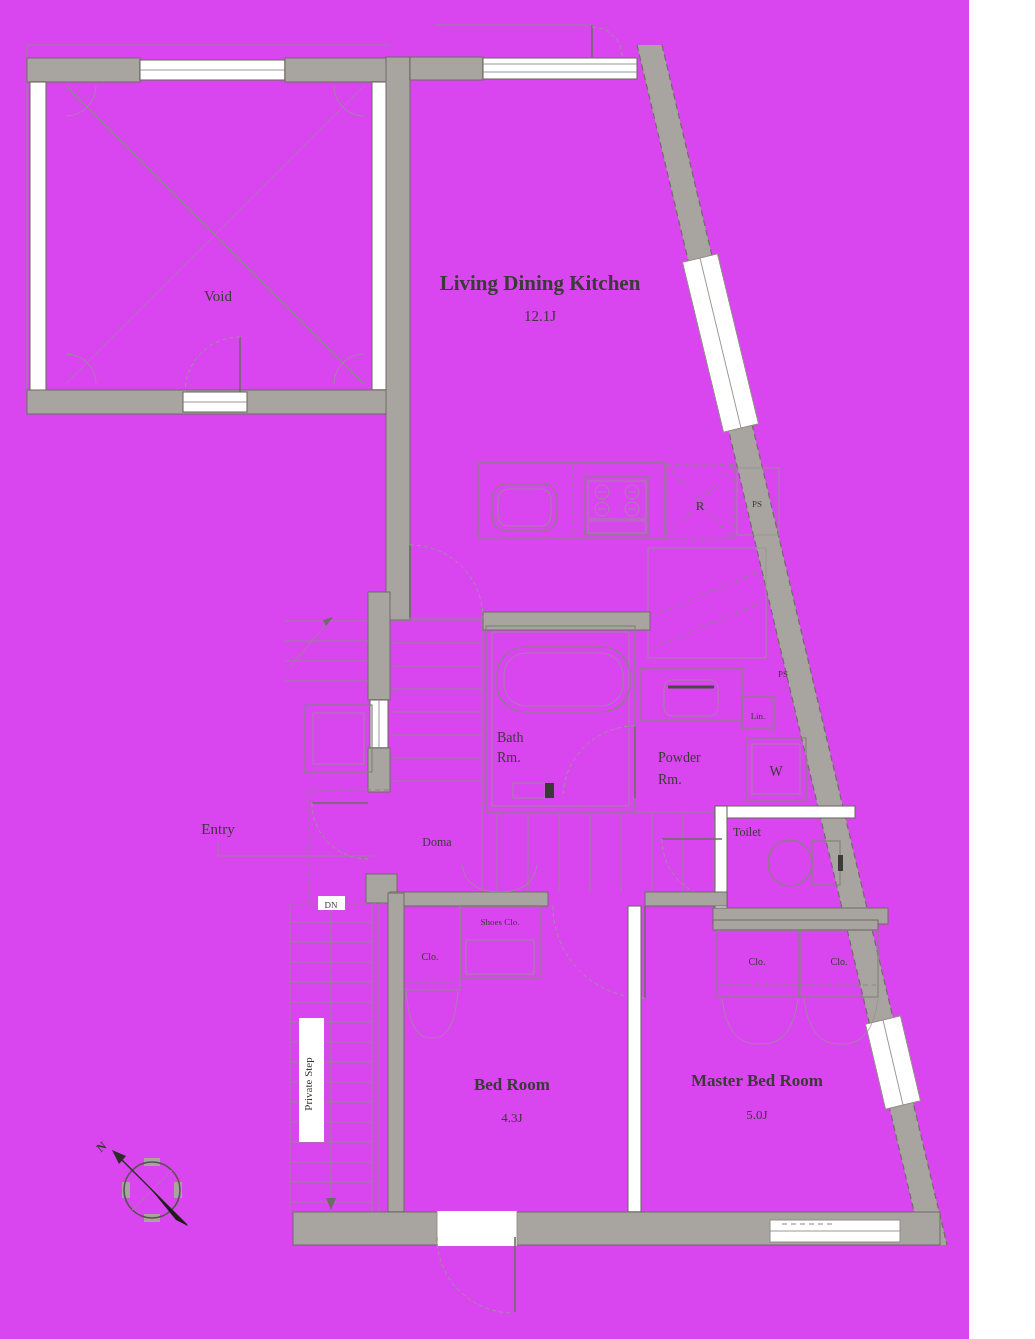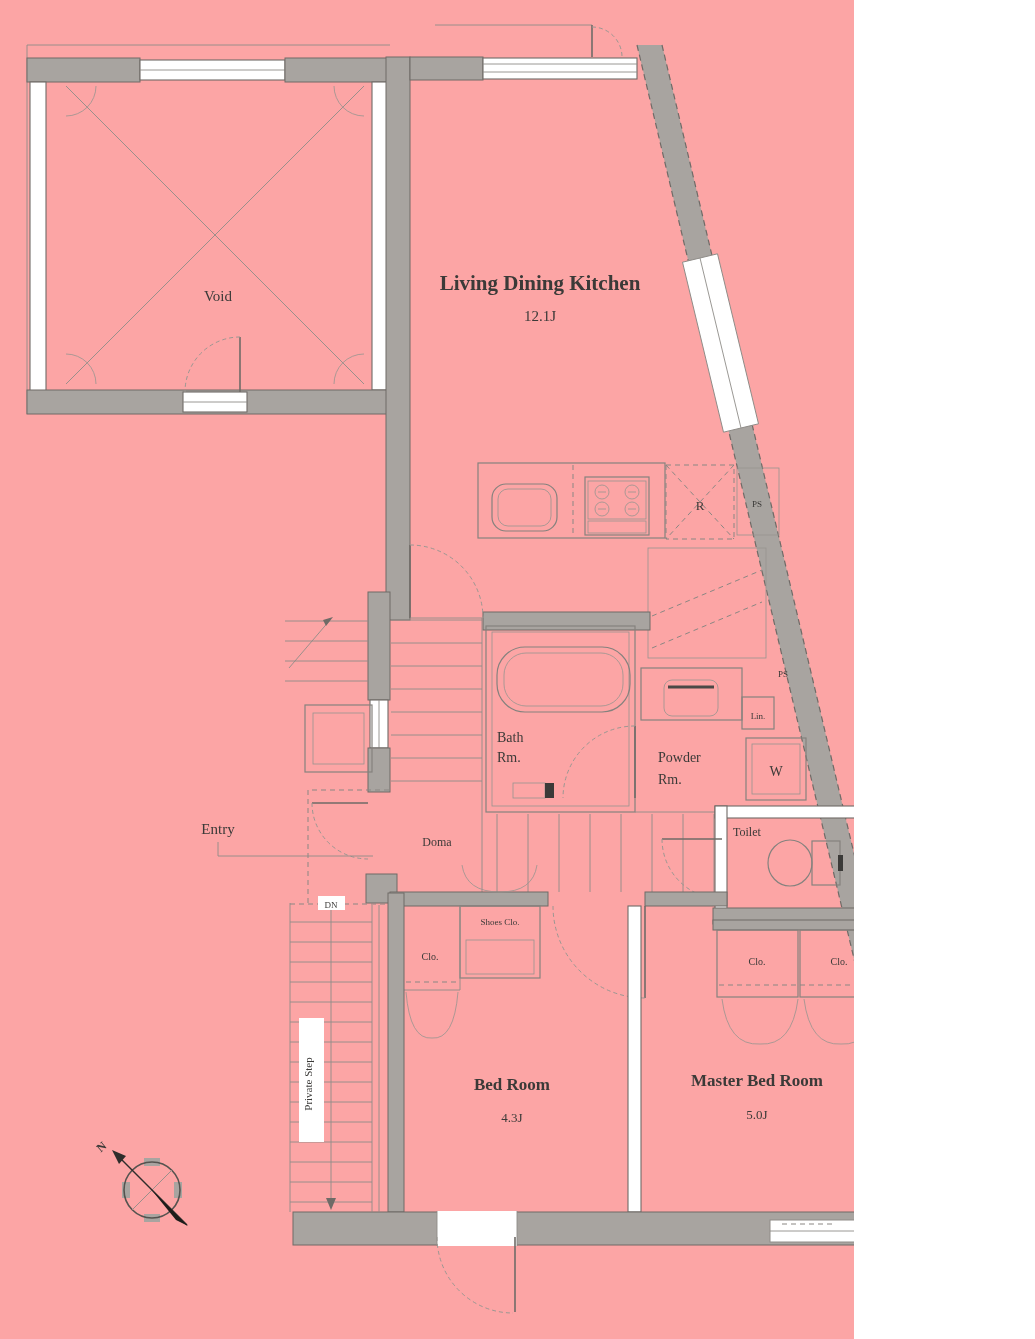--- a/index.html
+++ b/index.html
@@ -1,16 +1,16 @@
 <!DOCTYPE html>
 <html><head>
 <meta charset="utf-8">
 <style>
   html,body{margin:0;padding:0;background:#ffffff;}
-  .stage{width:854px;height:1339px;position:relative;background:#fca5a5;overflow:hidden;}
+  .stage{width:969px;height:1339px;position:relative;background:#d946ef;overflow:hidden;}
   svg{display:block;}
   .wall{fill:#a8a4a0;stroke:#6f6b67;stroke-width:1;}
   .thinwall{fill:#ffffff;stroke:#6f6b67;stroke-width:1.1;}
   .ln{stroke:#8f8c88;stroke-width:0.9;fill:none;}
   .fix{stroke:#85827e;stroke-width:1.2;fill:none;}
   .fix2{stroke:#97948f;stroke-width:0.8;fill:none;}
   .dash{stroke:#8a8783;stroke-width:1;fill:none;stroke-dasharray:5 4;}
   .arc{stroke:#9a9792;stroke-width:1;fill:none;stroke-dasharray:4 3;}
   .leaf{stroke:#6f6b67;stroke-width:1.6;fill:none;}
   .txt{font-family:"Liberation Serif","DejaVu Serif",serif;fill:#3b3a38;}

